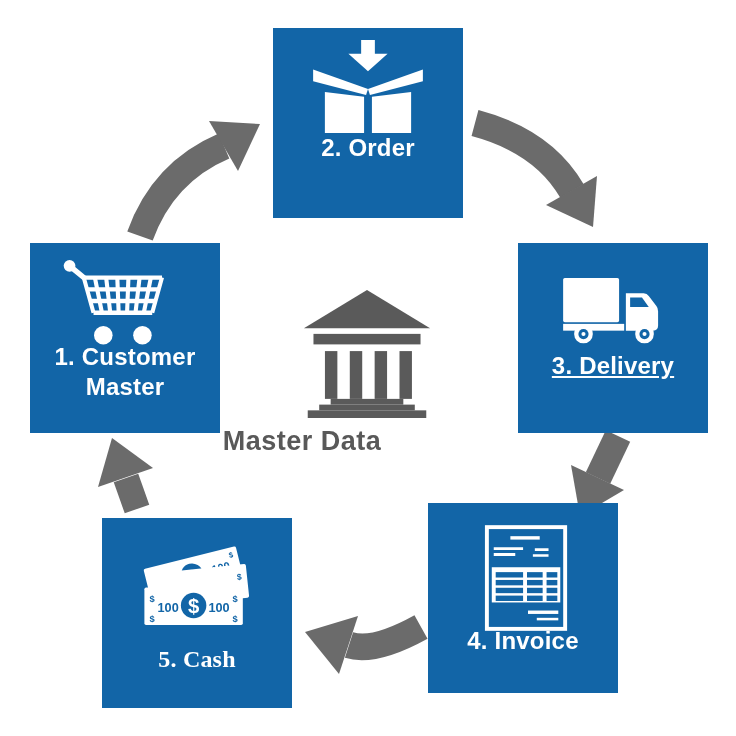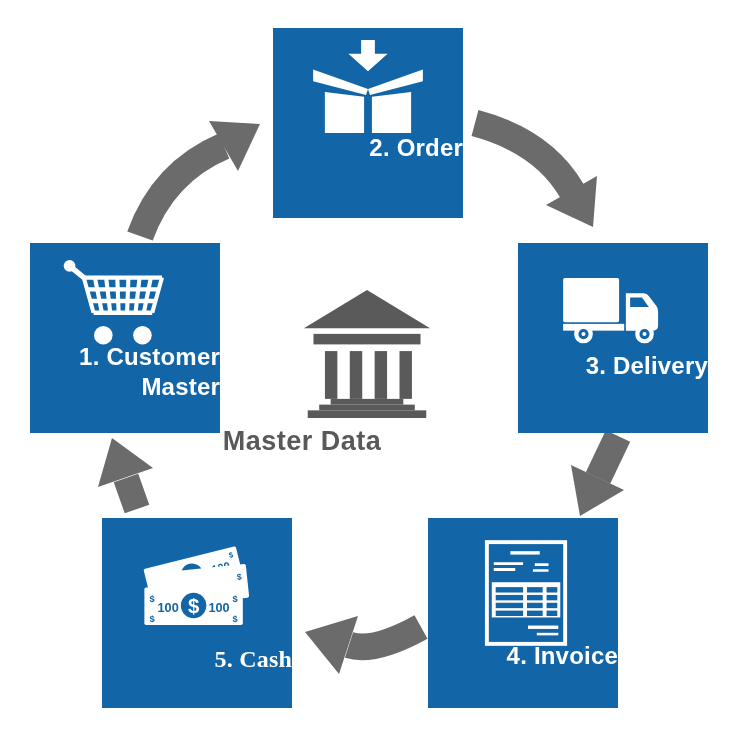--- a/index.html
+++ b/index.html
@@ -5,21 +5,21 @@
   html,body{margin:0;padding:0;background:#ffffff;}
   .stage{
     position:relative;width:736px;height:736px;background:#ffffff;overflow:hidden;
     font-family:"Liberation Sans",sans-serif;
   }
   .node{
     position:absolute;width:190px;height:190px;background:#1265a7;
   }
   .node .icon{position:absolute;display:block;}
   .node .label{
-    position:absolute;left:0;right:0;text-align:right;
+    position:absolute;left:0;right:0;text-align:center;
     color:#ffffff;font-weight:bold;font-size:24px;line-height:30px;
     letter-spacing:0.2px;
   }
   .arrows{position:absolute;left:0;top:0;width:736px;height:736px;pointer-events:none;}
   .center-icon{position:absolute;left:300px;top:288px;}
   .center-label{
     position:absolute;left:0;top:424px;width:604px;text-align:center;
     color:#595959;font-weight:bold;font-size:27px;line-height:34px;letter-spacing:0.5px;
   }
   svg text{font-family:"Liberation Sans",sans-serif;font-weight:bold;}
@@ -104,26 +104,26 @@
       <rect class="w" x="6" y="60" width="72" height="8"></rect>
       <path class="w" d="M 80,24 L 101,24 Q 105,24 107,27 L 116,39 Q 118,41.5 118,45 L 118,62 Q 118,68 112,68 L 80,68 Z"></path>
       <polygon class="b" points="85,29 99,29 107,40 85,40"></polygon>
       <circle class="w" cx="30" cy="72" r="11"></circle>
       <circle class="b" cx="30" cy="72" r="6"></circle>
       <circle class="w" cx="30" cy="72" r="2.4"></circle>
       <circle class="w" cx="102" cy="72" r="11"></circle>
       <circle class="b" cx="102" cy="72" r="6"></circle>
       <circle class="w" cx="102" cy="72" r="2.4"></circle>
     </svg>
-    <div class="label" style="top:108px;">
+    <div class="label" style="top:108px;text-decoration:underline;">
       <div>3. Delivery</div>
     </div>
   </div>
 
-  <div class="node" style="left:428px;top:518px;">
+  <div class="node" style="left:428px;top:503px;">
     <svg class="icon" style="left:54px;top:20px;" width="90" height="110" viewBox="0 0 92 112">
       <rect x="5" y="4" width="80" height="104" fill="none" stroke="#ffffff" stroke-width="4"></rect>
       <path d="M29,15 H59" stroke="#ffffff" stroke-width="3.5"></path>
       <path d="M12,26 H42 M12,32 H34" stroke="#ffffff" stroke-width="3"></path>
       <path d="M54,27 H68 M52,33 H68" stroke="#ffffff" stroke-width="2.6"></path>
       <rect class="w" x="10" y="45" width="70" height="36"></rect>
       <g class="b">
         <rect x="14" y="50" width="28" height="5.5"></rect>
           <rect x="46" y="50" width="16" height="5.5"></rect>
           <rect x="66" y="50" width="11" height="5.5"></rect>

